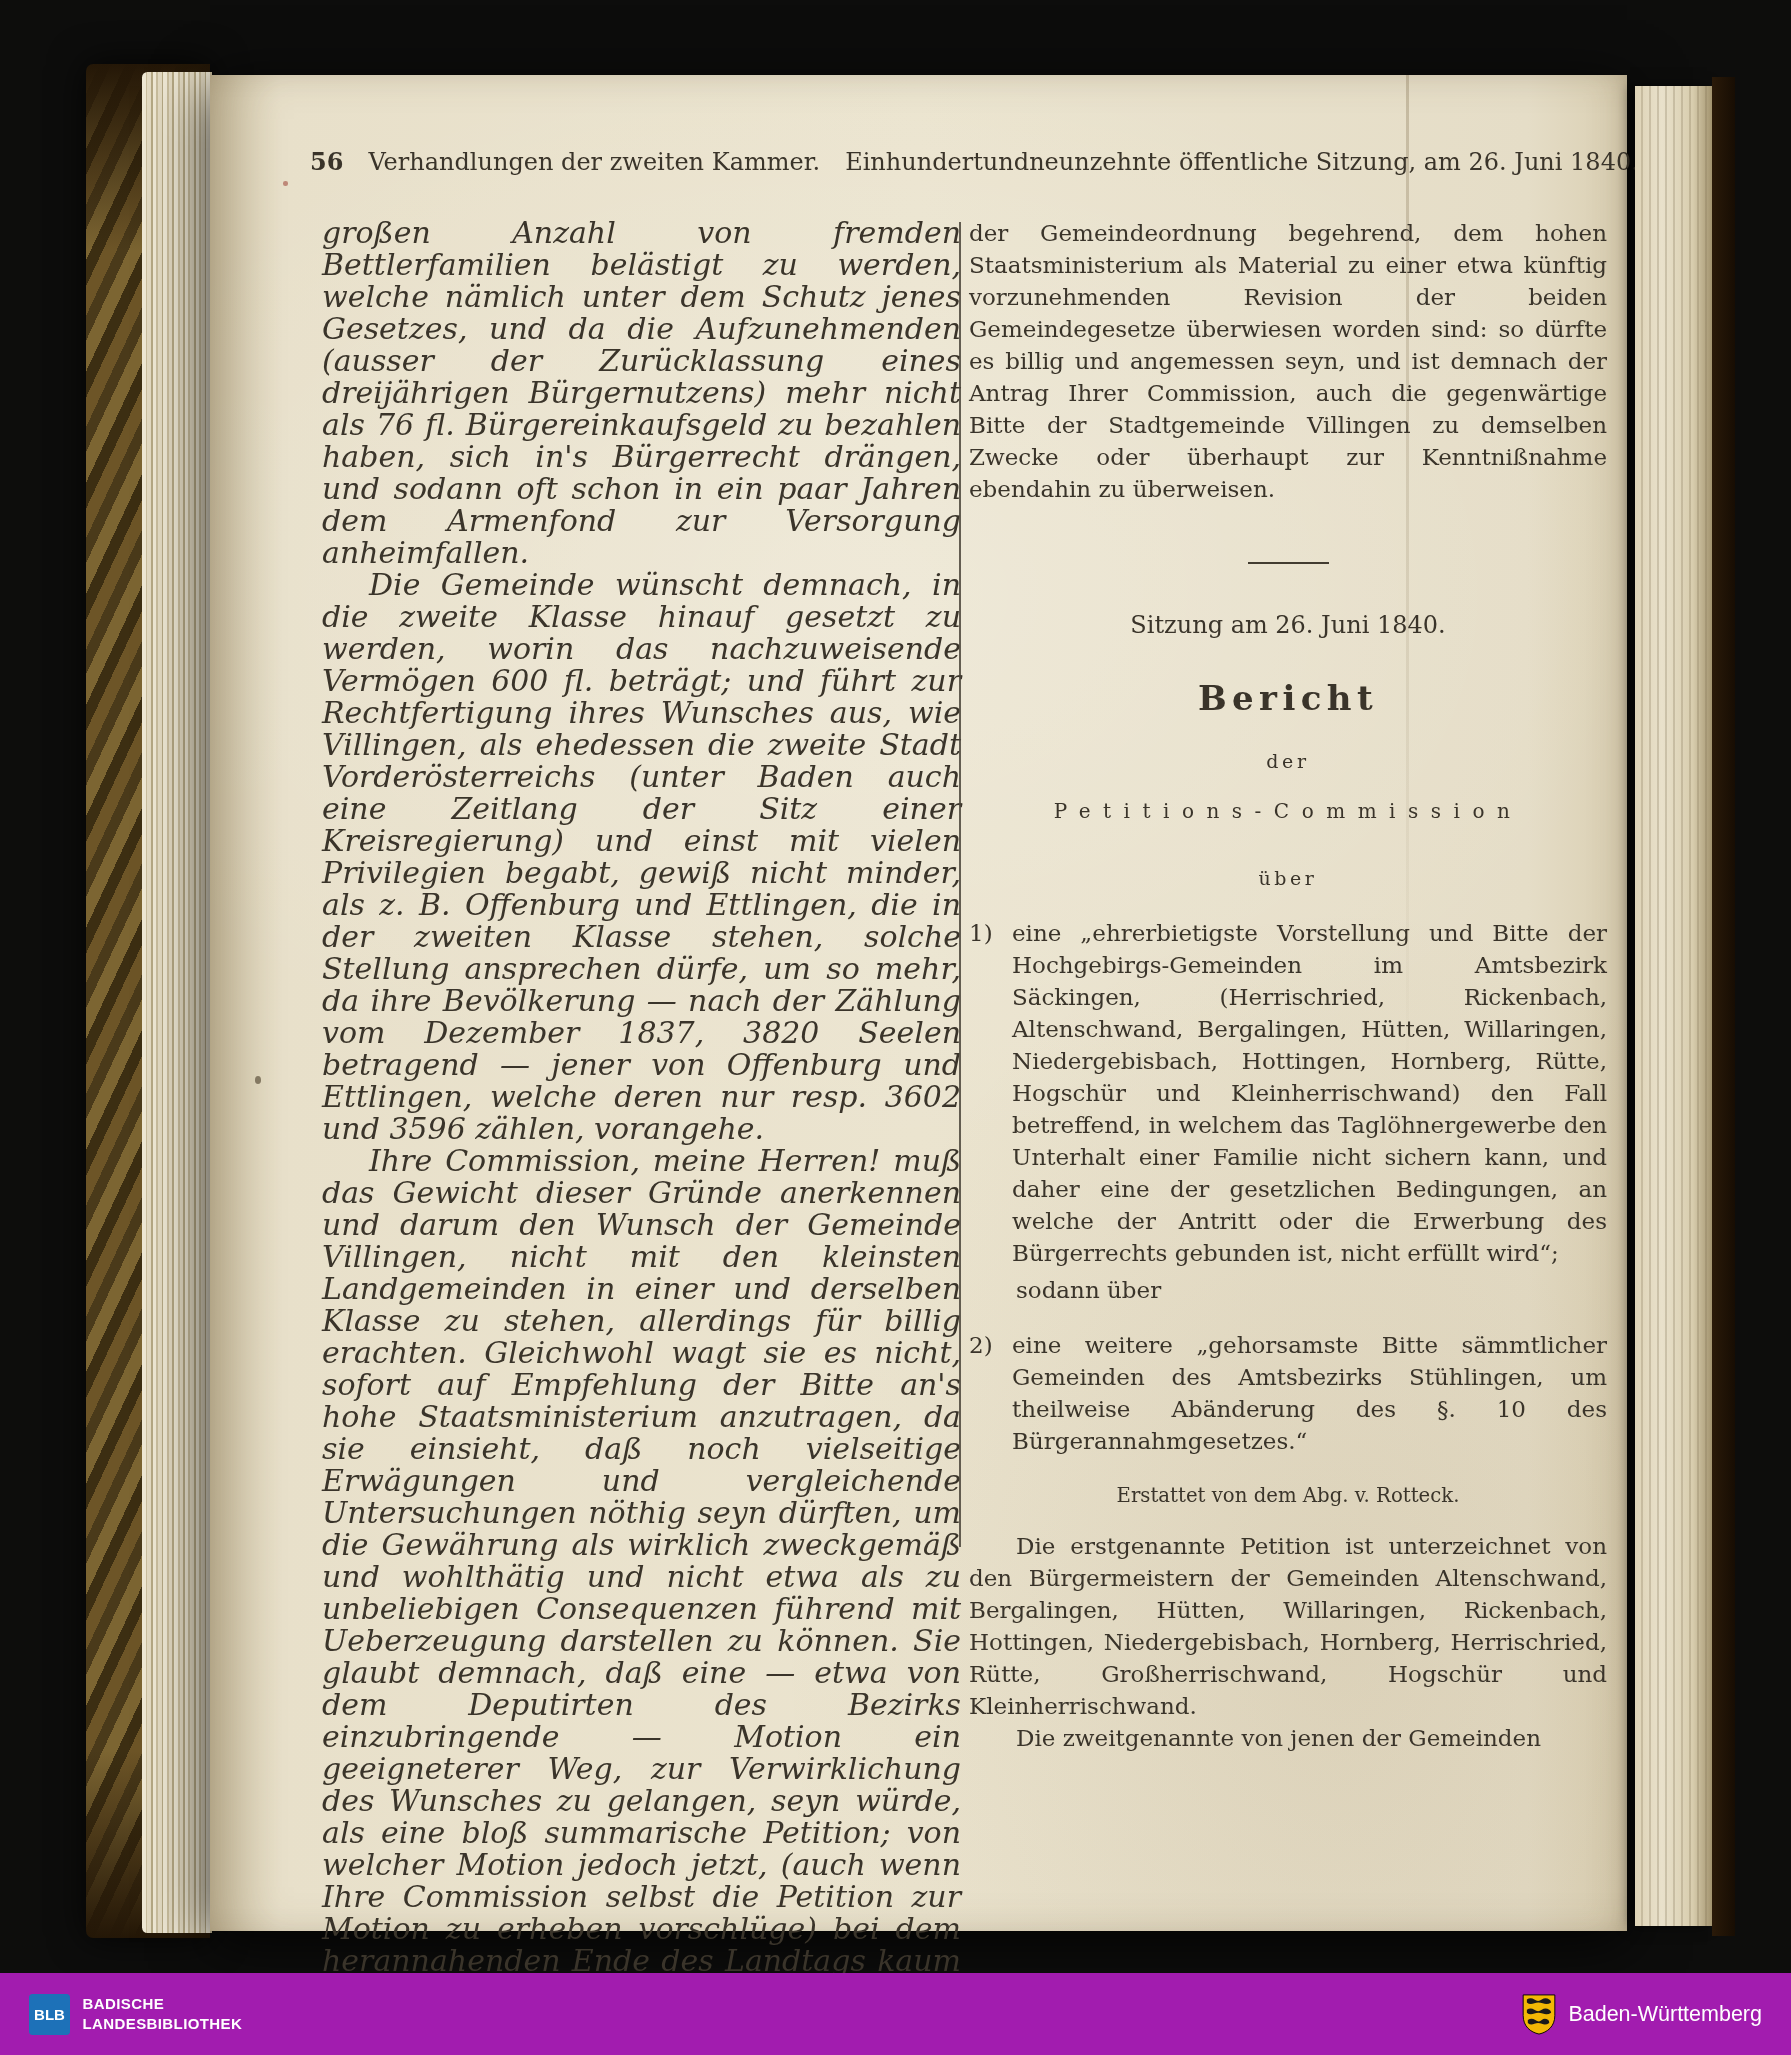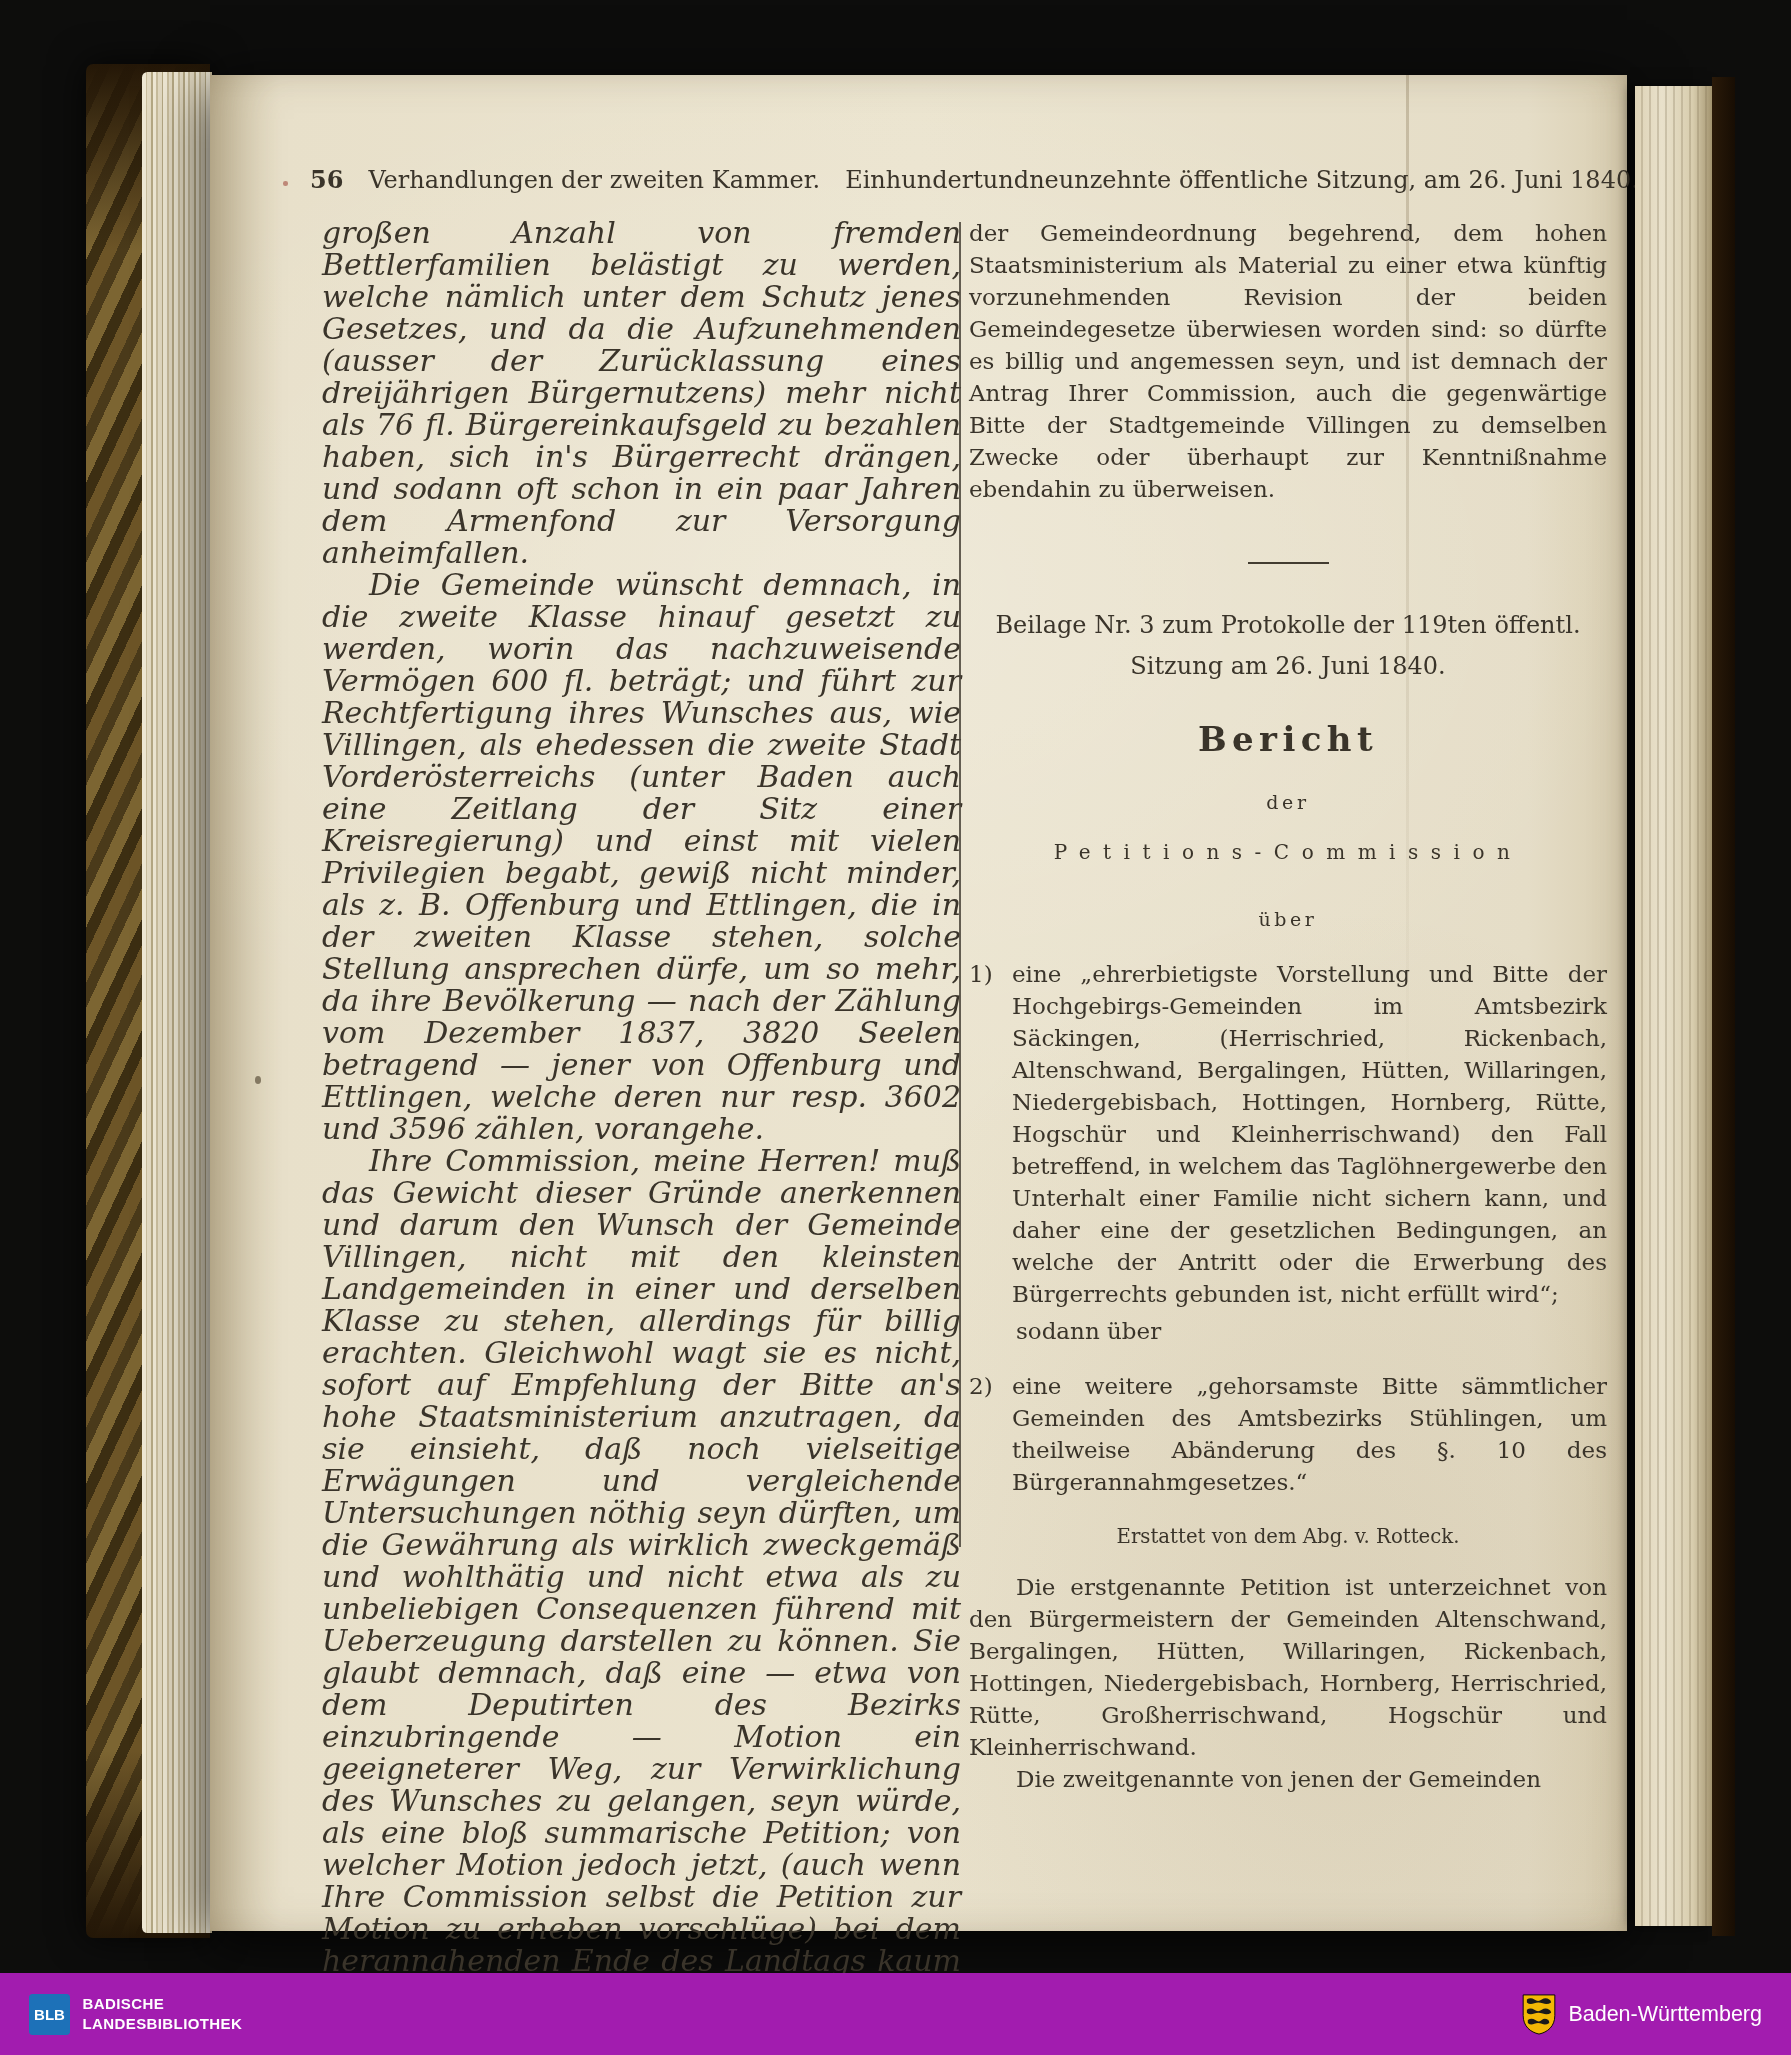--- a/index.html
+++ b/index.html
@@ -49,21 +49,21 @@
     background:
       repeating-linear-gradient(90deg, rgba(0,0,0,0) 0 6.3px, rgba(120,105,75,.25) 6.3px 8px),
       linear-gradient(90deg, #ded3b6 0%, #e9e1cb 35%, #d8cdae 75%, #a3946f 100%);
     box-shadow: -5.4px 0 12.5px rgba(0,0,0,.55);
   }
   .cover-right {
     position:absolute; left:1712px; top:77px; width:23px; height:1859px;
     background: linear-gradient(90deg, #2a1a09, #170d03);
   }
   .page-header {
-    position:absolute; left:100px; top:90px; width:1281px;
+    position:absolute; left:100px; top:72px; width:1281px;
     display:flex; align-items:baseline; gap:25px;
     font-size:24px; color:#3a342a; white-space:nowrap;
   }
   .page-header .pnum { font-weight:bold; }
 
   .col-left {
     position:absolute; left:112px; top:142px; width:639px;
     font-size:30px; line-height:32px; text-align:justify; color:#3a342a;font-style:italic;
   }
   .col-divider {
@@ -130,21 +130,20 @@
     <p class="indent">Da indessen bereits eine bedeutende Zahl von Petitionen, Abänderung oder Erläuterung verschiedener Punkte</p>
   </div>
 
   <div class="col-divider"></div>
 
   <div class="col-right">
     <p>der Gemeindeordnung begehrend, dem hohen Staatsministerium als Material zu einer etwa künftig vorzunehmenden Revision der beiden Gemeindegesetze überwiesen worden sind: so dürfte es billig und angemessen seyn, und ist demnach der Antrag Ihrer Commission, auch die gegenwärtige Bitte der Stadtgemeinde Villingen zu demselben Zwecke oder überhaupt zur Kenntnißnahme ebendahin zu überweisen.</p>
 
     <div class="sep-rule"></div>
 
-    <p class="beilage">Beilage Nr. 3 zum Protokolle der 119ten öffentl.</p>
     <p class="beilage">Sitzung am 26. Juni 1840.</p>
 
     <p class="report-title">Bericht</p>
     <p class="report-sub">der</p>
     <p class="commission">Petitions-Commission</p>
     <p class="ueber">über</p>
 
     <div class="pet-item">
       <span class="num">1)</span>
       <span>eine „ehrerbietigste Vorstellung und Bitte der Hochgebirgs-Gemeinden im Amtsbezirk Säckingen, (Herrischried, Rickenbach, Altenschwand, Bergalingen, Hütten, Willaringen, Niedergebisbach, Hottingen, Hornberg, Rütte, Hogschür und Kleinherrischwand) den Fall betreffend, in welchem das Taglöhnergewerbe den Unterhalt einer Familie nicht sichern kann, und daher eine der gesetzlichen Bedingungen, an welche der Antritt oder die Erwerbung des Bürgerrechts gebunden ist, nicht erfüllt wird“;</span>

